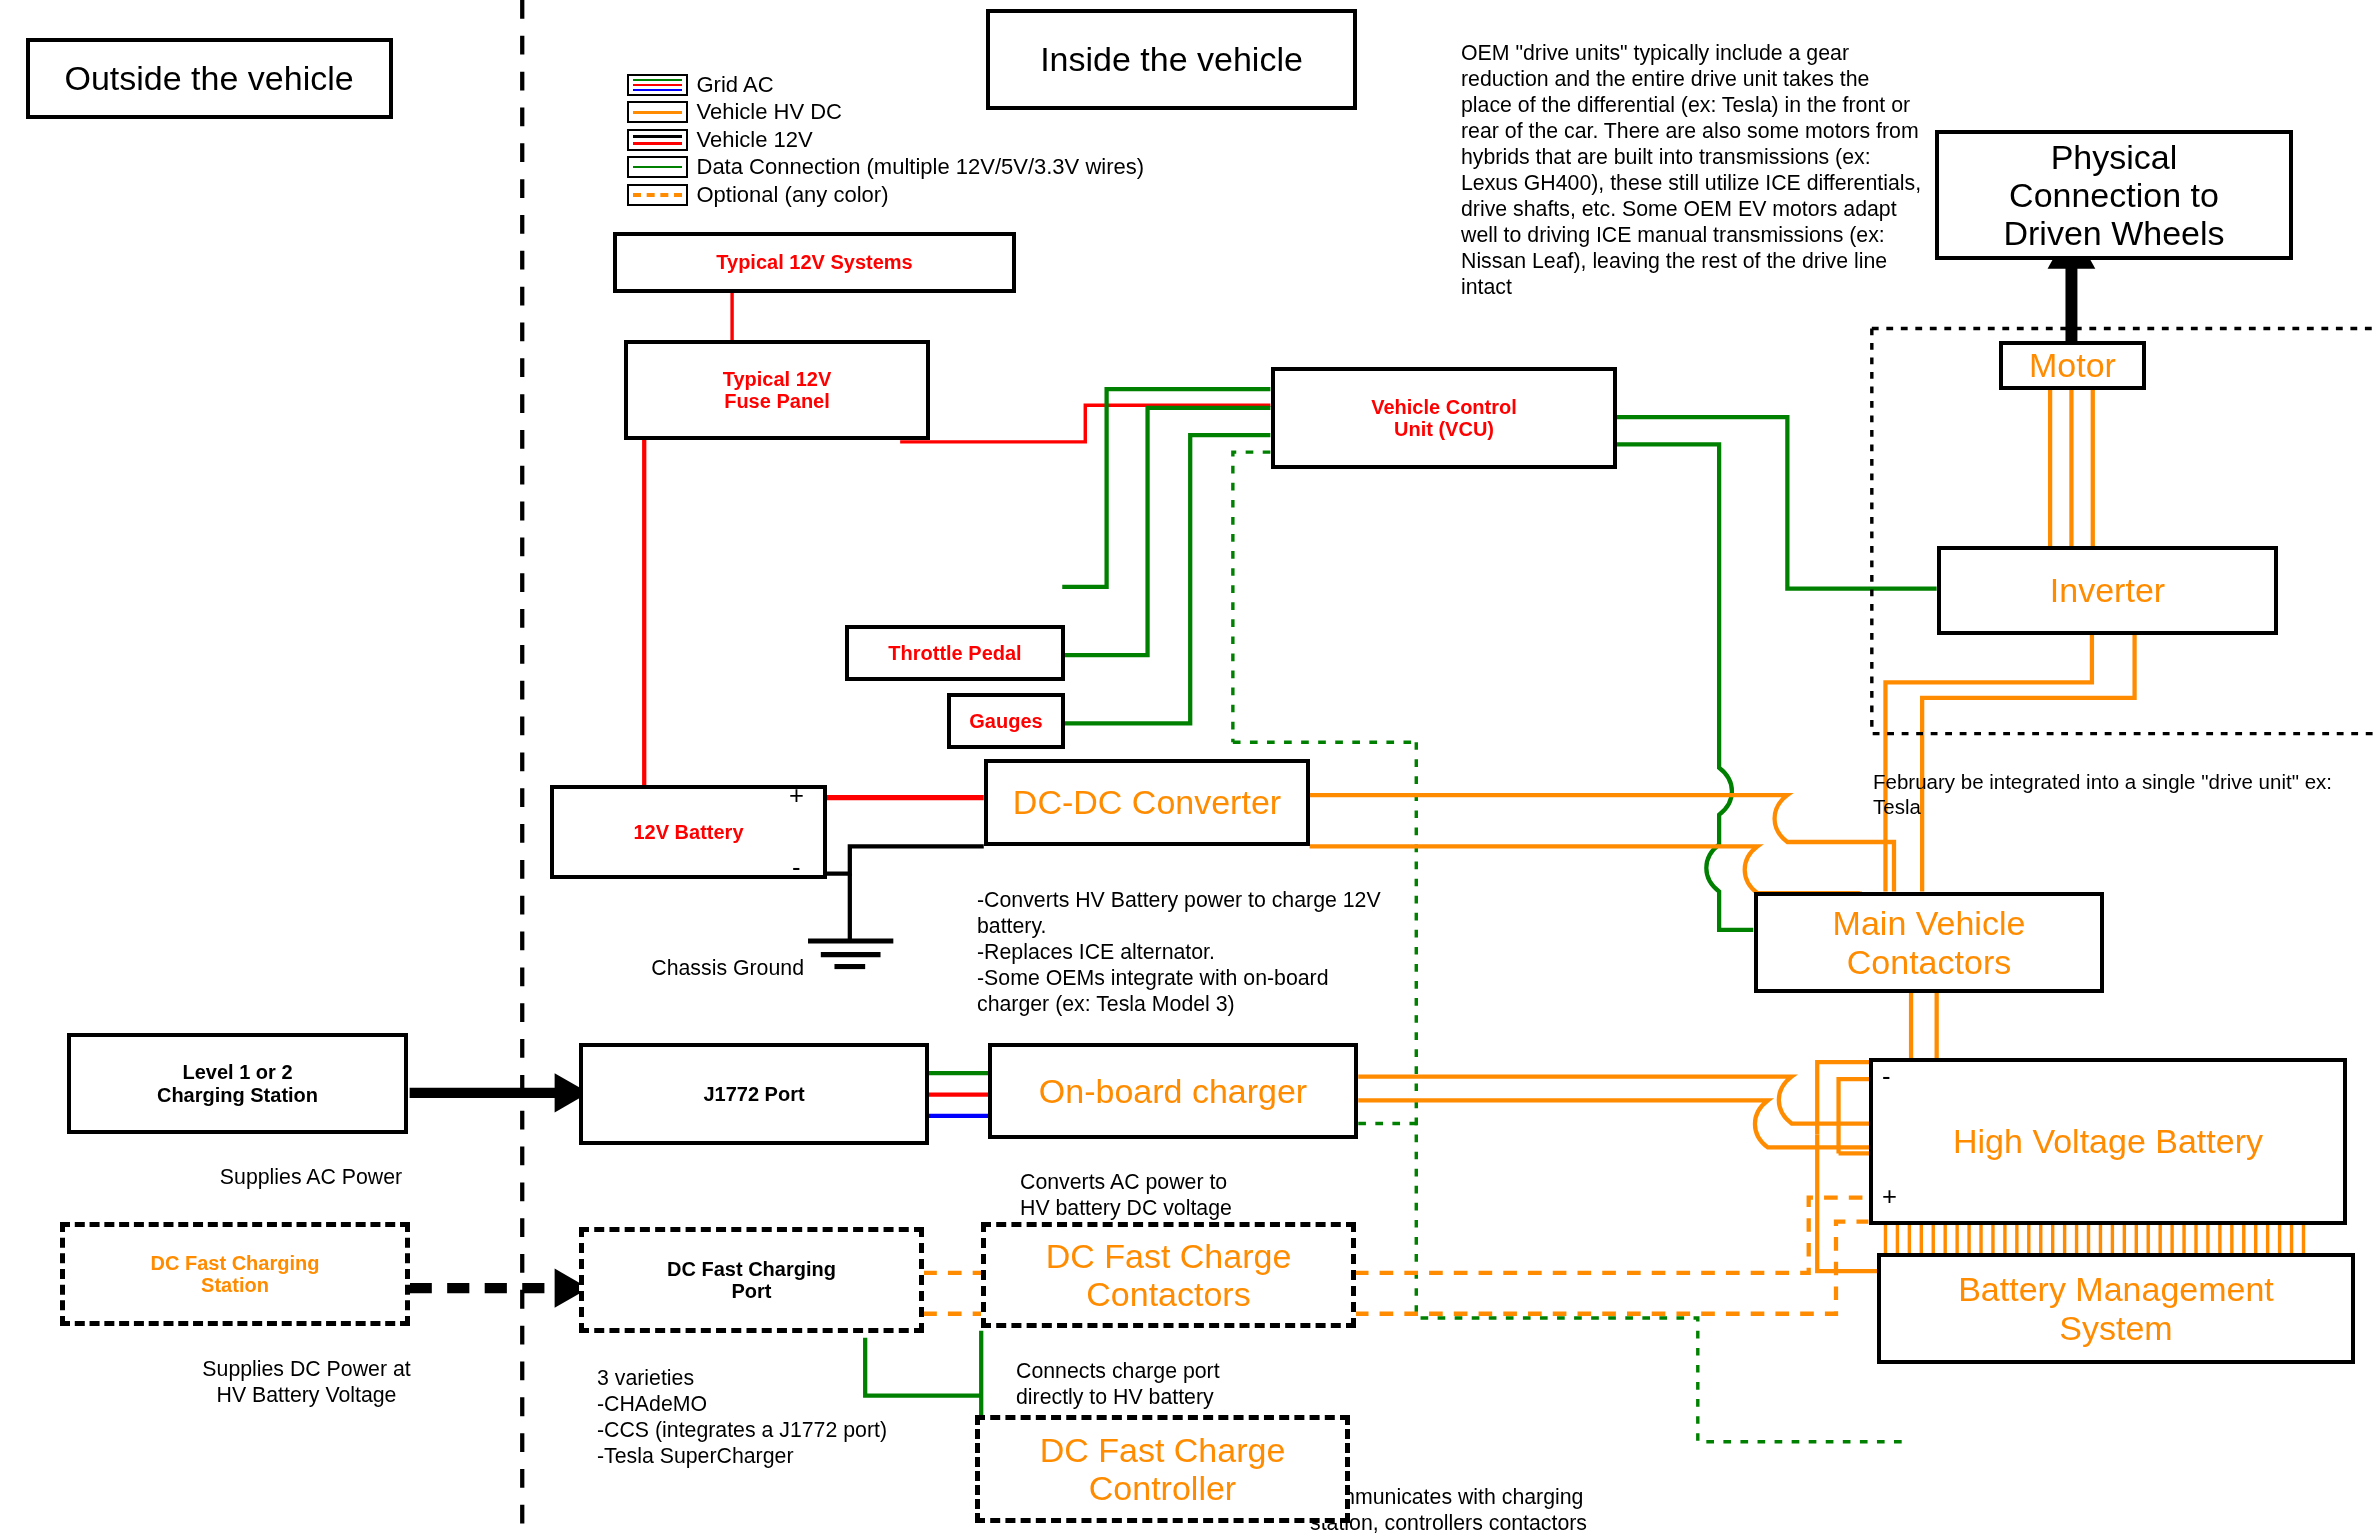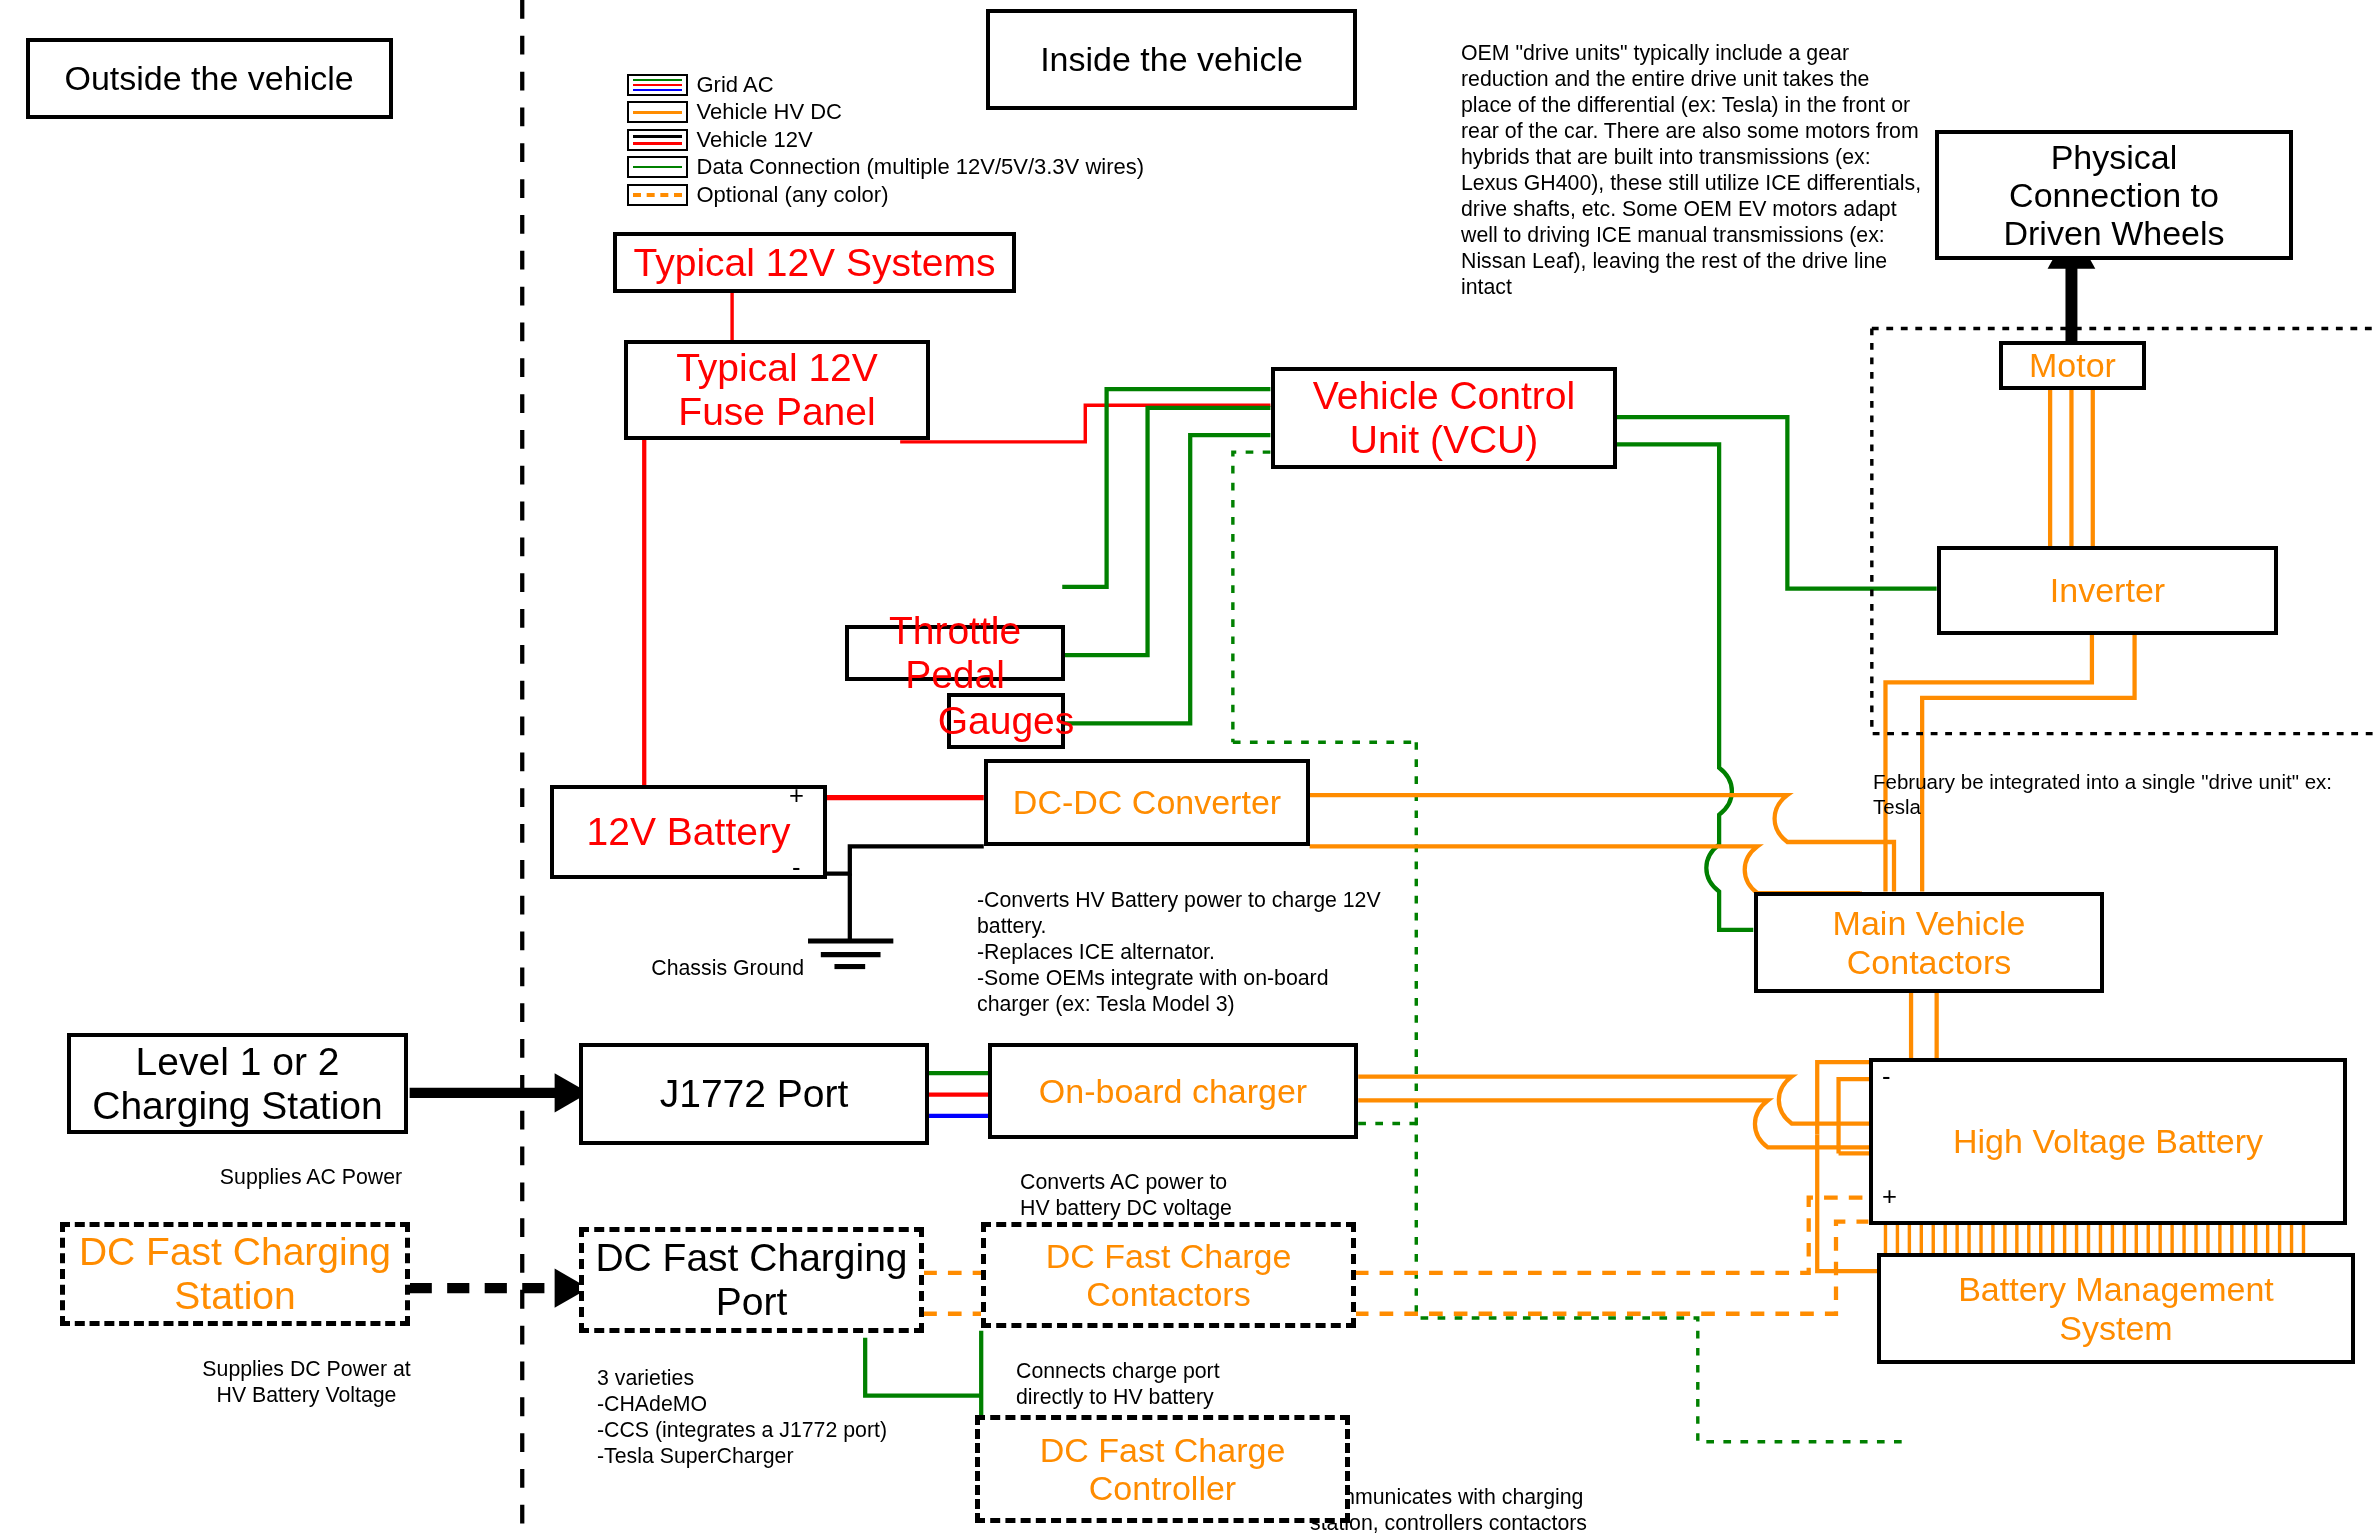--- a/index.html
+++ b/index.html
@@ -44,21 +44,21 @@
     align-items:center;margin-right:8.5px;flex:none;
   }
   .swatch i{display:block;width:49px;height:2.6px;}
   .legend-label{font-size:22px;color:#000;white-space:nowrap;}
   .swatch.optional{border:2.6px solid #000;}
   .swatch.optional i{
     height:0;border-top:4.3px dashed #ff8c00;width:49px;
   }
   .plusminus{position:absolute;font-size:25.6px;color:#000;font-family:"Liberation Sans",sans-serif;}
   .title-lg{font-size:34px;}
-  .title-md{font-size:39px;}
+  .title-md{font-size:20px;font-weight:bold;}
 </style>
 </head>
 <body>
 
 <div id="stage">
 
   <svg id="wires" viewBox="0 0 2786 1797">
     <g fill="none" stroke-linecap="butt">
 
       <line x1="612" y1="0" x2="612" y2="1797" stroke="#000" stroke-width="5" stroke-dasharray="22,20"></line>

